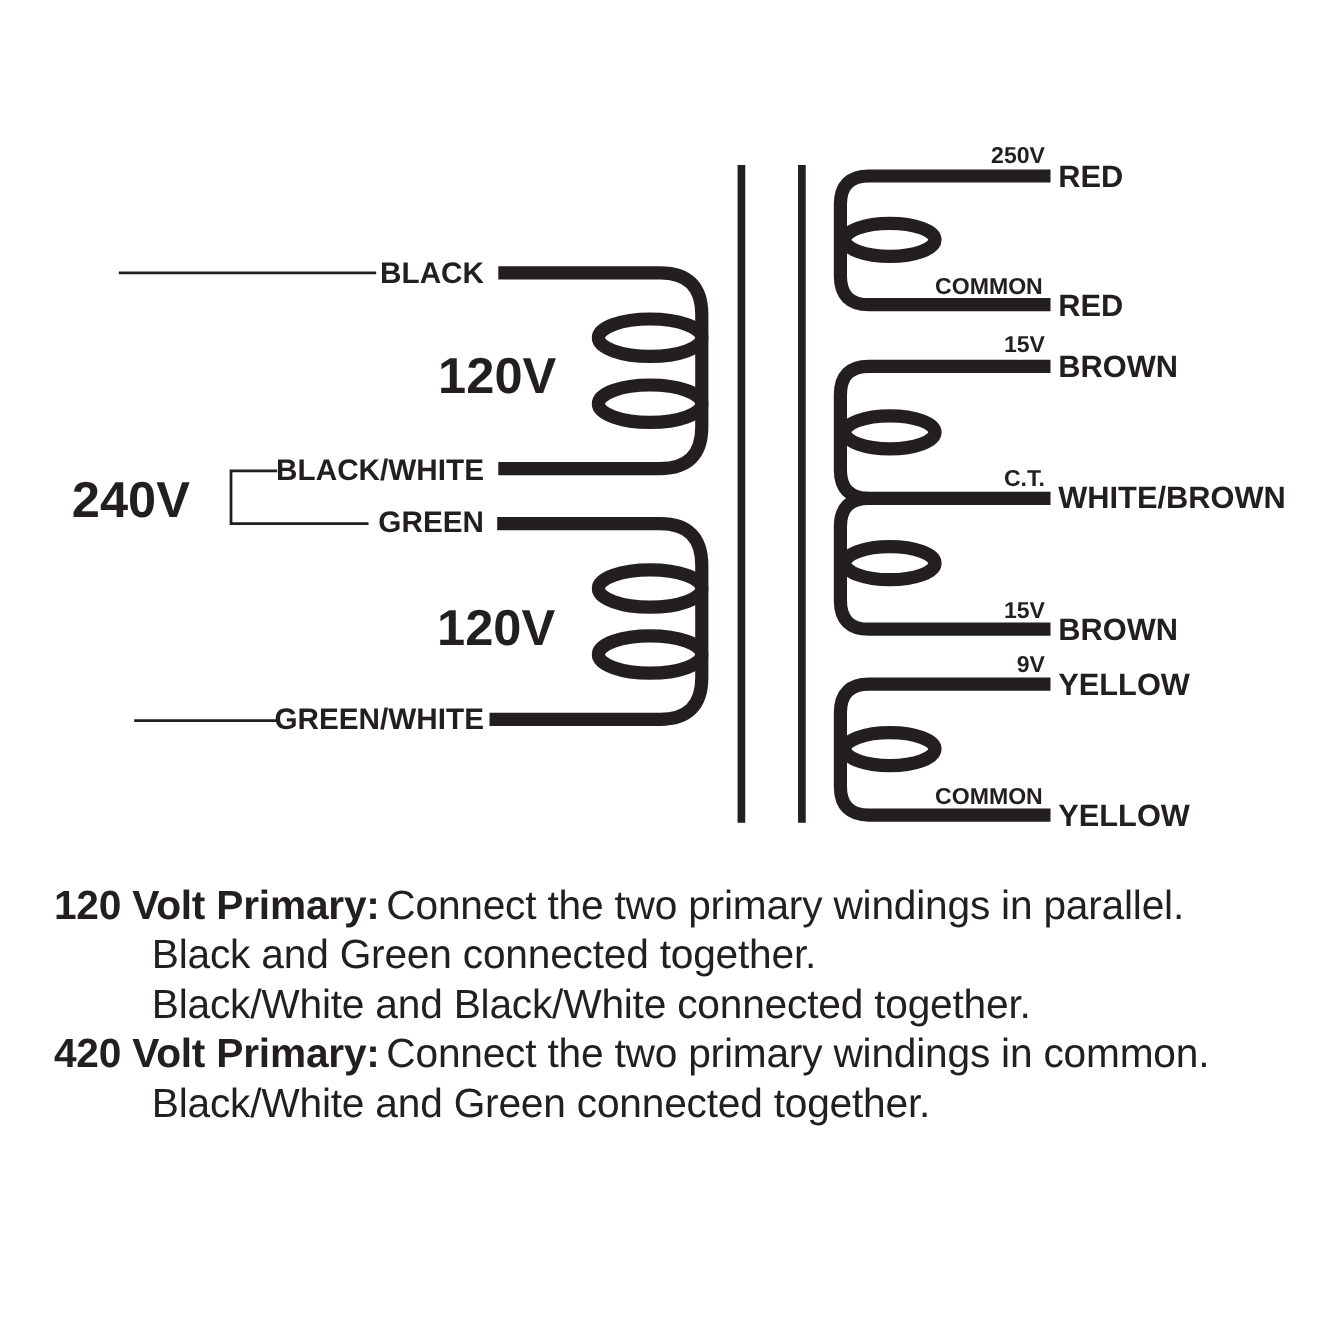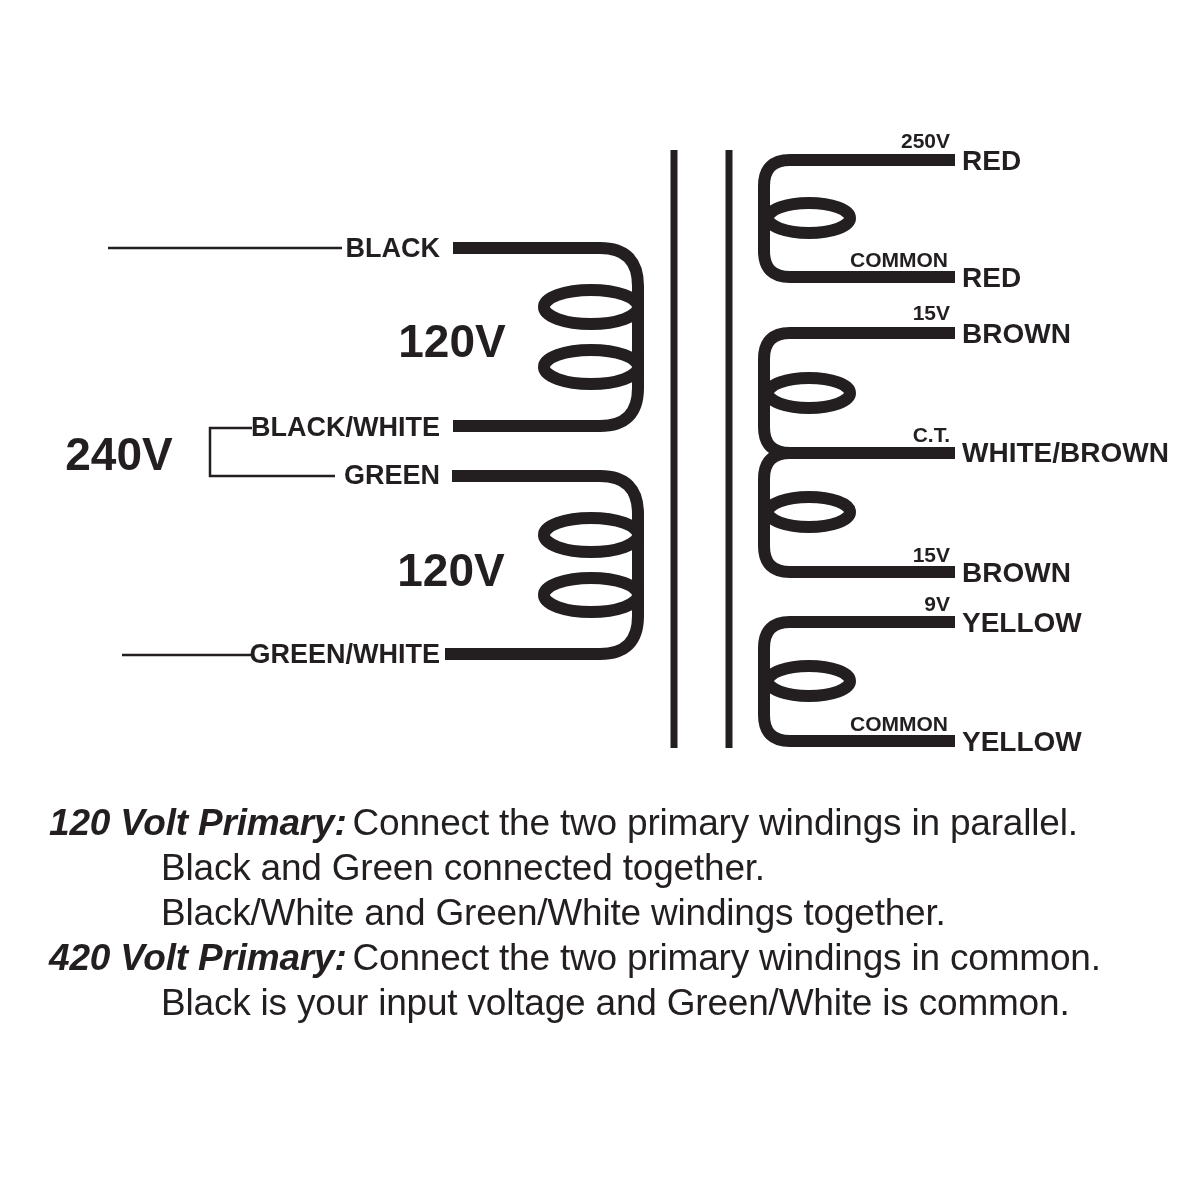--- a/index.html
+++ b/index.html
@@ -9,22 +9,22 @@
   .wire-thin{stroke:#231f20;stroke-width:2.5;fill:none;}
   .core{stroke:#231f20;stroke-width:7;fill:none;}
   .loop{stroke:#231f20;stroke-width:12;fill:none;}
   text{fill:#231f20;stroke:none;}
   .lbl{font-family:"Liberation Sans","DejaVu Sans",sans-serif;font-weight:bold;font-size:27px;}
   .tap{font-family:"Liberation Sans","DejaVu Sans",sans-serif;font-weight:bold;font-size:21px;}
   .wirename{font-family:"Liberation Sans","DejaVu Sans",sans-serif;font-weight:bold;font-size:28px;}
   .volt{font-family:"Liberation Sans","DejaVu Sans",sans-serif;font-weight:bold;font-size:46px;}
   .instructions{position:absolute;left:49px;top:800px;width:1140px;font-size:37px;line-height:45px;letter-spacing:-0.2px;}
   .instr-line{height:45px;white-space:nowrap;}
-  .indent{margin-left:112px;}
-  .instr-heading{font-weight:bold;margin-right:6px;font-style:italic;}
+  .indent{margin-left:89px;}
+  .instr-heading{font-weight:bold;margin-right:6px;}
 </style>
 </head>
 <body>
 
 <svg width="1200" height="1200" viewBox="0 0 1200 1200">
 
   <line class="core" x1="674" y1="150" x2="674" y2="748"></line>
   <line class="core" x1="729" y1="150" x2="729" y2="748"></line>
 
   <line class="wire-thin" x1="108" y1="248" x2="342" y2="248"></line>
@@ -70,18 +70,18 @@
   <text class="wirename" x="962" y="632">YELLOW</text>
   <text class="tap" x="948" y="731" text-anchor="end">COMMON</text>
   <text class="wirename" x="962" y="751">YELLOW</text>
 </svg>
 
 <div class="instructions">
   <div class="instr-line">
     <span class="instr-heading">120 Volt Primary:</span><span>Connect the two primary windings in parallel.</span>
   </div>
   <div class="instr-line indent">Black and Green connected together.</div>
-  <div class="instr-line indent">Black/White and Green/White windings together.</div>
+  <div class="instr-line indent">Black/White and Black/White connected together.</div>
   <div class="instr-line">
     <span class="instr-heading">420 Volt Primary:</span><span>Connect the two primary windings in common.</span>
   </div>
-  <div class="instr-line indent">Black is your input voltage and Green/White is common.</div>
+  <div class="instr-line indent">Black/White and Green connected together.</div>
 </div>
 
 </body></html>

